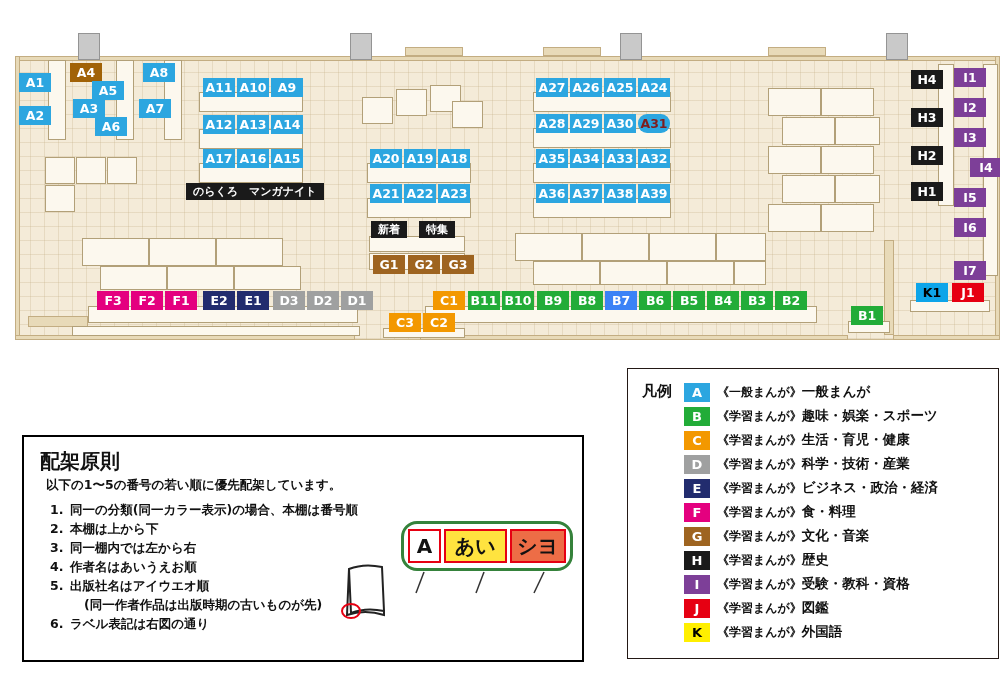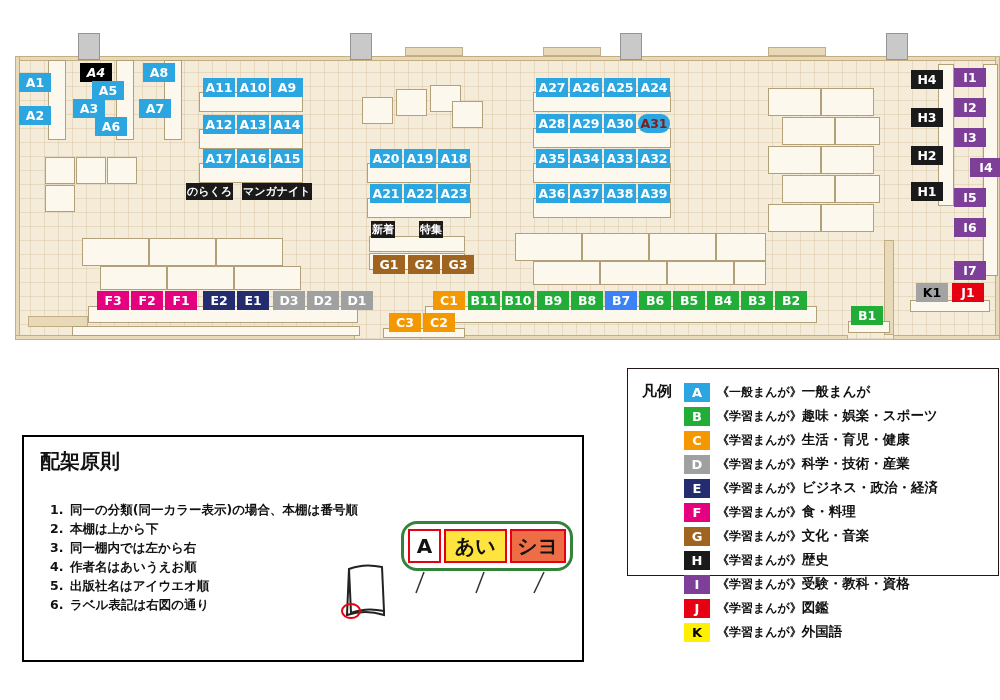--- a/index.html
+++ b/index.html
@@ -20,25 +20,25 @@
   .wall{position:absolute;background:#e8dab8;border:1px solid #c3ad82;box-sizing:border-box;z-index:1;}
   .pillar{position:absolute;background:#c9c9c9;border:1px solid #949494;box-sizing:border-box;z-index:1;}
   .shelf{position:absolute;background:#fcf8ee;border:1px solid #b2a078;box-sizing:border-box;z-index:2;}
   .badge{
     position:absolute;z-index:5;min-width:32px;height:19px;box-sizing:border-box;
     display:flex;align-items:center;justify-content:center;
     font-size:12.5px;font-weight:bold;letter-spacing:0;padding:0 2px;
   }
   .tag{
     position:absolute;z-index:5;background:#1a1a1a;color:#fff;
-    font-size:11px;font-weight:bold;line-height:17px;padding:0 1px;white-space:nowrap;
+    font-size:11px;font-weight:bold;line-height:17px;padding:0 7px;white-space:nowrap;
   }
   
   .legend{
-    position:absolute;left:627px;top:368px;width:372px;height:208px;
+    position:absolute;left:627px;top:368px;width:372px;height:291px;
     background:#fff;border:1px solid #231815;box-sizing:border-box;z-index:10;
   }
   .legend-title{position:absolute;left:14px;top:13px;font-size:15px;font-weight:bold;color:#111;}
   .legend-items{margin:11px 0 0 56px;}
   .legend-row{display:flex;align-items:center;height:24px;}
   .legend-key{
     width:26px;height:19px;display:inline-flex;align-items:center;justify-content:center;
     font-size:13px;font-weight:bold;margin-right:7px;flex:0 0 auto;
   }
   .legend-scope{font-size:12px;font-weight:bold;color:#111;white-space:nowrap;}
@@ -143,21 +143,21 @@
       <div class="shelf" style="left: 938px; top: 64px; width: 16px; height: 142px;"></div>
       <div class="shelf" style="left: 983px; top: 64px; width: 15px; height: 212px;"></div>
       <div class="shelf" style="left: 88px; top: 306px; width: 270px; height: 17px;"></div>
       <div class="shelf" style="left: 72px; top: 326px; width: 288px; height: 10px;"></div>
       <div class="shelf" style="left: 425px; top: 306px; width: 392px; height: 17px;"></div>
       <div class="shelf" style="left: 383px; top: 328px; width: 82px; height: 10px;"></div>
       <div class="shelf" style="left: 848px; top: 321px; width: 42px; height: 12px;"></div>
       <div class="shelf" style="left: 910px; top: 300px; width: 80px; height: 12px;"></div>
       <div class="badge" style="background: rgb(44, 166, 224); color: rgb(255, 255, 255); left: 19px; top: 73px;">A1</div>
       <div class="badge" style="background: rgb(44, 166, 224); color: rgb(255, 255, 255); left: 19px; top: 106px;">A2</div>
-      <div class="badge" style="background: #000000; color: rgb(255, 255, 255); left: 80px; top: 63px; font-style: italic;">A4</div>
+      <div class="badge" style="background: #a16207; color: rgb(255, 255, 255); left: 70px; top: 63px;">A4</div>
       <div class="badge" style="background: rgb(44, 166, 224); color: rgb(255, 255, 255); left: 92px; top: 81px;">A5</div>
       <div class="badge" style="background: rgb(44, 166, 224); color: rgb(255, 255, 255); left: 73px; top: 99px;">A3</div>
       <div class="badge" style="background: rgb(44, 166, 224); color: rgb(255, 255, 255); left: 95px; top: 117px;">A6</div>
       <div class="badge" style="background: rgb(44, 166, 224); color: rgb(255, 255, 255); left: 143px; top: 63px;">A8</div>
       <div class="badge" style="background: rgb(44, 166, 224); color: rgb(255, 255, 255); left: 139px; top: 99px;">A7</div>
       <div class="badge" style="background: rgb(44, 166, 224); color: rgb(255, 255, 255); left: 203px; top: 78px;">A11</div>
       <div class="badge" style="background: rgb(44, 166, 224); color: rgb(255, 255, 255); left: 237px; top: 78px;">A10</div>
       <div class="badge" style="background: rgb(44, 166, 224); color: rgb(255, 255, 255); left: 271px; top: 78px;">A9</div>
       <div class="badge" style="background: rgb(44, 166, 224); color: rgb(255, 255, 255); left: 203px; top: 115px;">A12</div>
       <div class="badge" style="background: rgb(44, 166, 224); color: rgb(255, 255, 255); left: 237px; top: 115px;">A13</div>
@@ -216,21 +216,21 @@
       <div class="badge" style="background: rgb(26, 26, 26); color: rgb(255, 255, 255); left: 911px; top: 108px;">H3</div>
       <div class="badge" style="background: rgb(26, 26, 26); color: rgb(255, 255, 255); left: 911px; top: 146px;">H2</div>
       <div class="badge" style="background: rgb(26, 26, 26); color: rgb(255, 255, 255); left: 911px; top: 182px;">H1</div>
       <div class="badge" style="background: rgb(125, 63, 152); color: rgb(255, 255, 255); left: 954px; top: 68px;">I1</div>
       <div class="badge" style="background: rgb(125, 63, 152); color: rgb(255, 255, 255); left: 954px; top: 98px;">I2</div>
       <div class="badge" style="background: rgb(125, 63, 152); color: rgb(255, 255, 255); left: 954px; top: 128px;">I3</div>
       <div class="badge" style="background: rgb(125, 63, 152); color: rgb(255, 255, 255); left: 954px; top: 158px; margin-left: 16px;">I4</div>
       <div class="badge" style="background: rgb(125, 63, 152); color: rgb(255, 255, 255); left: 954px; top: 188px;">I5</div>
       <div class="badge" style="background: rgb(125, 63, 152); color: rgb(255, 255, 255); left: 954px; top: 218px;">I6</div>
       <div class="badge" style="background: rgb(125, 63, 152); color: rgb(255, 255, 255); left: 954px; top: 261px;">I7</div>
-      <div class="badge" style="background: #a3a3a3; color: rgb(0, 0, 0); left: 916px; top: 283px;">K1</div>
+      <div class="badge" style="background: #0ea5e9; color: rgb(0, 0, 0); left: 916px; top: 283px;">K1</div>
       <div class="badge" style="background: rgb(230, 0, 18); color: rgb(255, 255, 255); left: 952px; top: 283px;">J1</div>
       <div class="tag" style="left: 186px; top: 183px;">のらくろ</div>
       <div class="tag" style="left: 242px; top: 183px;">マンガナイト</div>
       <div class="tag" style="left: 371px; top: 221px;">新着</div>
       <div class="tag" style="left: 419px; top: 221px;">特集</div>
     </div>
 
   <div class="legend">
     <div class="legend-title">凡例</div>
     <div class="legend-items">
@@ -287,40 +287,44 @@
         <div class="legend-row">
           <span class="legend-key" style="background: rgb(255, 239, 0); color: rgb(0, 0, 0);">K</span>
           <span class="legend-scope">《学習まんが》</span>
           <span class="legend-label">外国語</span>
         </div>
       </div>
   </div>
 
   <div class="principles">
     <div class="principles-title">配架原則</div>
+    <div class="principles-intro">以下の1〜5の番号の若い順に優先配架しています。</div>
     <div class="rules-list">
         <div class="rule">
           <span class="rule-n">1.</span>
           <span class="rule-t">同一の分類(同一カラー表示)の場合、本棚は番号順</span>
         </div>
         <div class="rule">
           <span class="rule-n">2.</span>
           <span class="rule-t">本棚は上から下</span>
         </div>
         <div class="rule">
           <span class="rule-n">3.</span>
           <span class="rule-t">同一棚内では左から右</span>
         </div>
         <div class="rule">
           <span class="rule-n">4.</span>
           <span class="rule-t">作者名はあいうえお順</span>
         </div>
         <div class="rule">
           <span class="rule-n">5.</span>
           <span class="rule-t">出版社名はアイウエオ順</span>
+        </div>
+        <div class="rule indent">
+          <span class="rule-t">(同一作者作品は出版時期の古いものが先)</span>
         </div>
         <div class="rule">
           <span class="rule-n">6.</span>
           <span class="rule-t">ラベル表記は右図の通り</span>
         </div>
       </div>
 
     <div class="label-demo">
       <svg class="book-pic" width="52" height="62" viewBox="0 0 52 62">
         <path d="M11 8 Q26 2 44 6 L46 50 Q28 46 13 52 Z" fill="#ffffff" stroke="#222222" stroke-width="2"></path>

